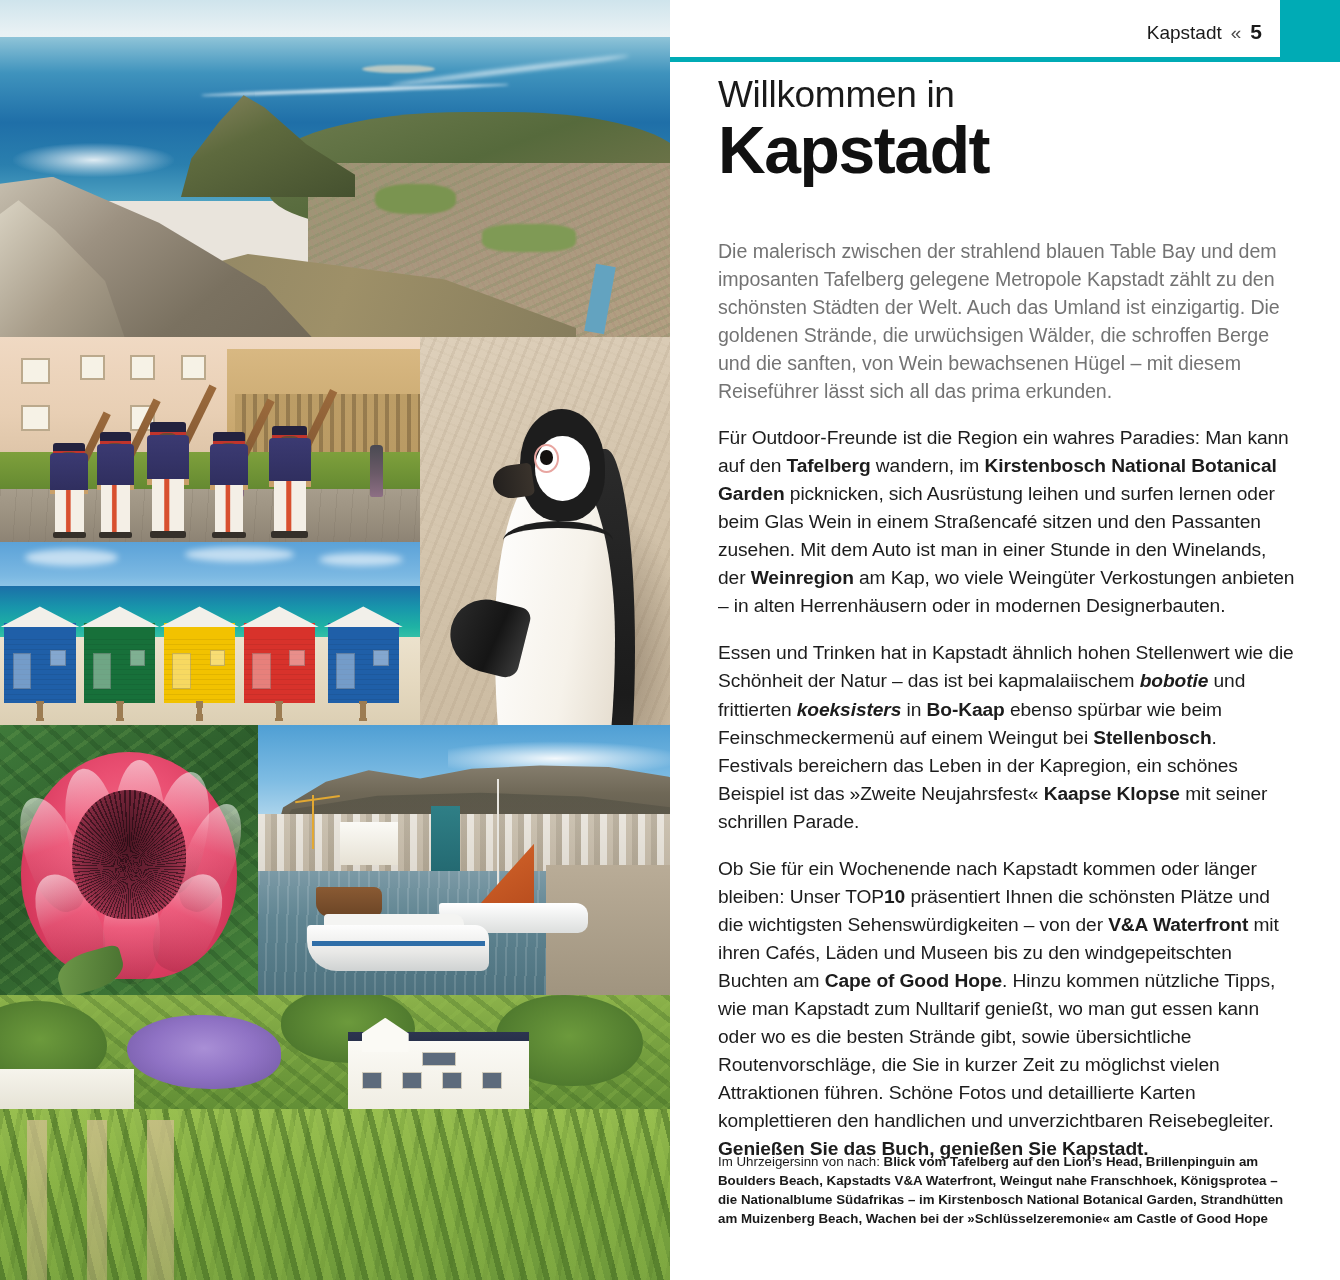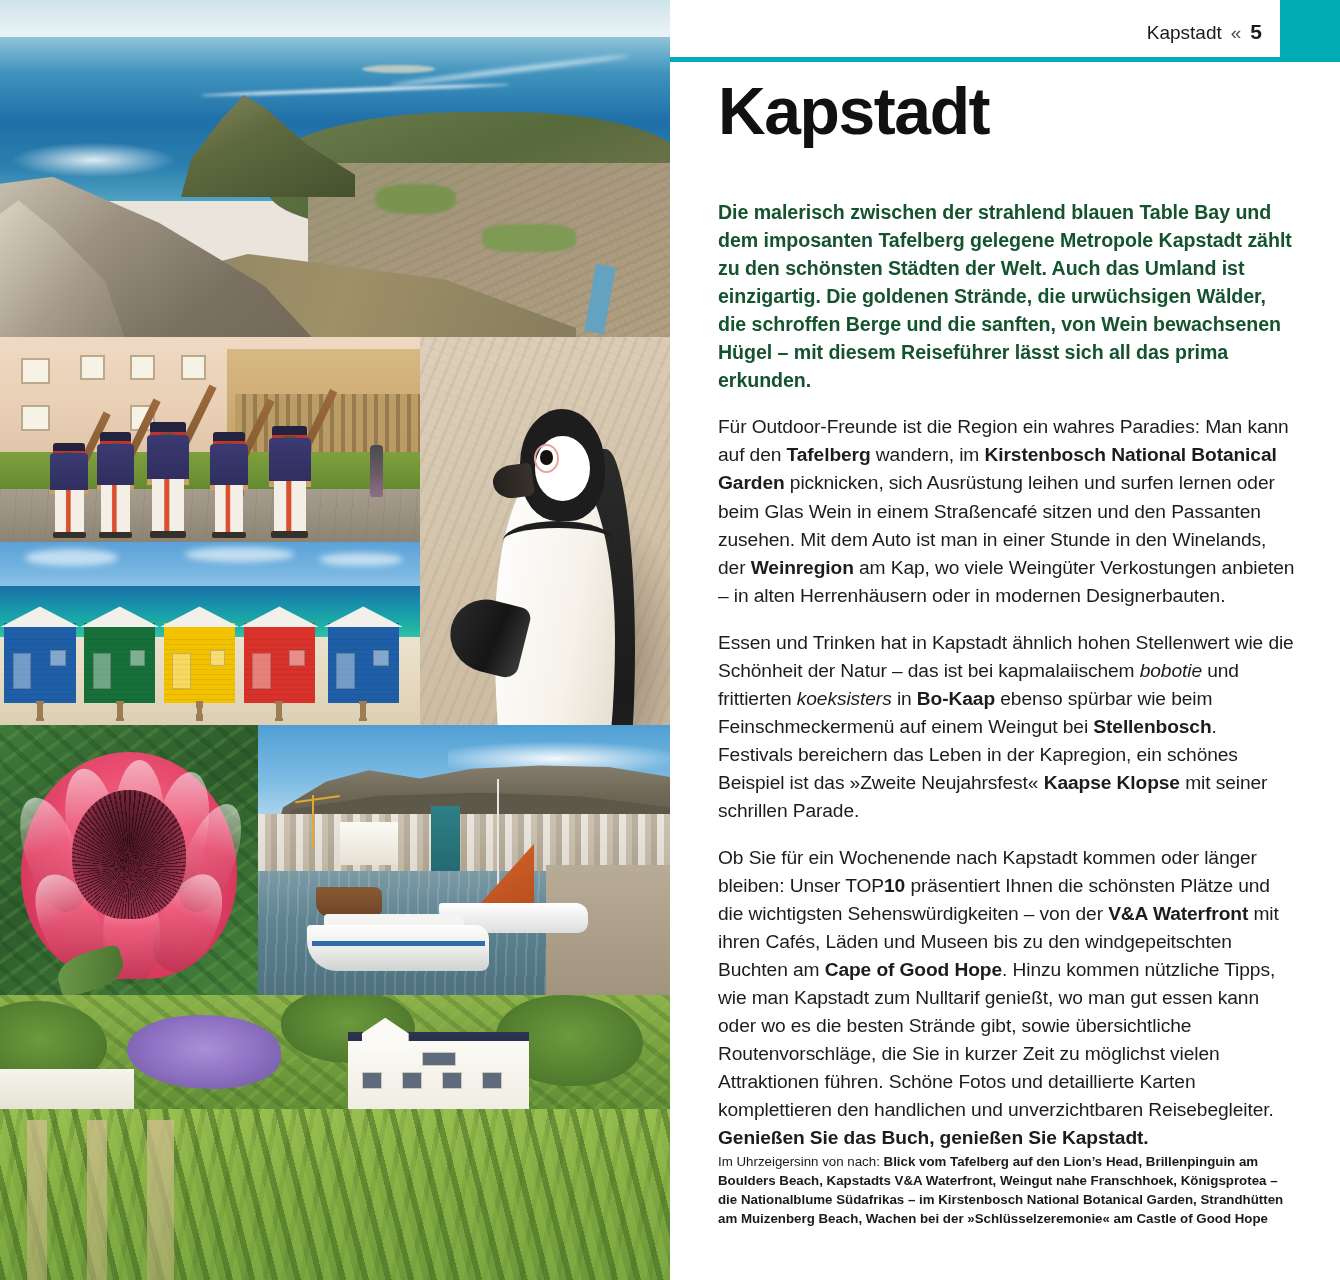--- a/index.html
+++ b/index.html
@@ -509,35 +509,35 @@
     font-weight: bold;
     letter-spacing: -1.4px;
     color: #111111;
     line-height: 1.05;
     margin-top: 1px;
   }
 
   .lead {
     margin-top: 52px;
     font-size: 19.6px;
-    font-weight: bold;
+    font-weight: normal;
     line-height: 1.43;
-    color: #14532d;
+    color: #737373;
     letter-spacing: -.05px;
   }
 
   p.body {
     margin-top: 19px;
     font-size: 19.2px;
     line-height: 1.46;
     color: #1c1c1c;
     letter-spacing: -.1px;
   }
   p.body b { font-weight: bold; }
-  p.body i { font-style: italic; }
+  p.body i { font-style: italic; font-weight: bold; }
 
   .caption {
     position: absolute;
     left: 48px; top: 1152px;
     width: 578px;
     font-size: 13.3px;
     line-height: 1.44;
     color: #1a1a1a;
   }
   .caption b { font-weight: bold; }
@@ -764,20 +764,21 @@
       <div class="teal-edge"></div>
       <div class="rule"></div>
       <div class="folio">
         <span>Kapstadt</span>
         <span class="chev">«</span>
         <span class="num">5</span>
       </div>
     </div>
 
     <div class="body-wrap">
+      <div class="kicker">Willkommen in</div>
       <h1 class="title">Kapstadt</h1>
 
       <p class="lead">Die malerisch zwischen der strahlend blauen Table Bay und dem imposanten Tafelberg gelegene Metropole Kapstadt zählt zu den schönsten Städten der Welt. Auch das Umland ist einzigartig. Die goldenen Strände, die urwüchsigen Wälder, die schroffen Berge und die sanften, von Wein bewachsenen Hügel – mit diesem Reiseführer lässt sich all das prima erkunden.</p>
 
       <p class="body"><span>Für Outdoor-Freunde ist die Region ein wahres Paradies: Man kann auf den </span><b>Tafelberg</b><span> wandern, im </span><b>Kirstenbosch National Botanical Garden</b><span> picknicken, sich Ausrüstung leihen und surfen lernen oder beim Glas Wein in einem Straßencafé sitzen und den Passanten zusehen. Mit dem Auto ist man in einer Stunde in den Winelands, der </span><b>Weinregion</b><span> am Kap, wo viele Weingüter Verkostungen anbieten – in alten Herrenhäusern oder in modernen Designerbauten.</span></p>
       <p class="body"><span>Essen und Trinken hat in Kapstadt ähnlich hohen Stellenwert wie die Schönheit der Natur – das ist bei kapmalaiischem </span><i>bobotie</i><span> und frittierten </span><i>koeksisters</i><span> in </span><b>Bo-Kaap</b><span> ebenso spürbar wie beim Feinschmeckermenü auf einem Weingut bei </span><b>Stellenbosch</b><span>. Festivals bereichern das Leben in der Kapregion, ein schönes Beispiel ist das »Zweite Neujahrsfest« </span><b>Kaapse Klopse</b><span> mit seiner schrillen Parade.</span></p>
       <p class="body"><span>Ob Sie für ein Wochenende nach Kapstadt kommen oder länger bleiben: Unser TOP</span><b>10</b><span> präsentiert Ihnen die schönsten Plätze und die wichtigsten Sehenswürdigkeiten – von der </span><b>V&amp;A Waterfront</b><span> mit ihren Cafés, Läden und Museen bis zu den windgepeitschten Buchten am </span><b>Cape of Good Hope</b><span>. Hinzu kommen nützliche Tipps, wie man Kapstadt zum Nulltarif genießt, wo man gut essen kann oder wo es die besten Strände gibt, sowie übersichtliche Routenvorschläge, die Sie in kurzer Zeit zu möglichst vielen Attraktionen führen. Schöne Fotos und detaillierte Karten komplettieren den handlichen und unverzichtbaren Reisebegleiter. </span><b>Genießen Sie das Buch, genießen Sie Kapstadt.</b></p>
     </div>
 
     <div class="caption">

